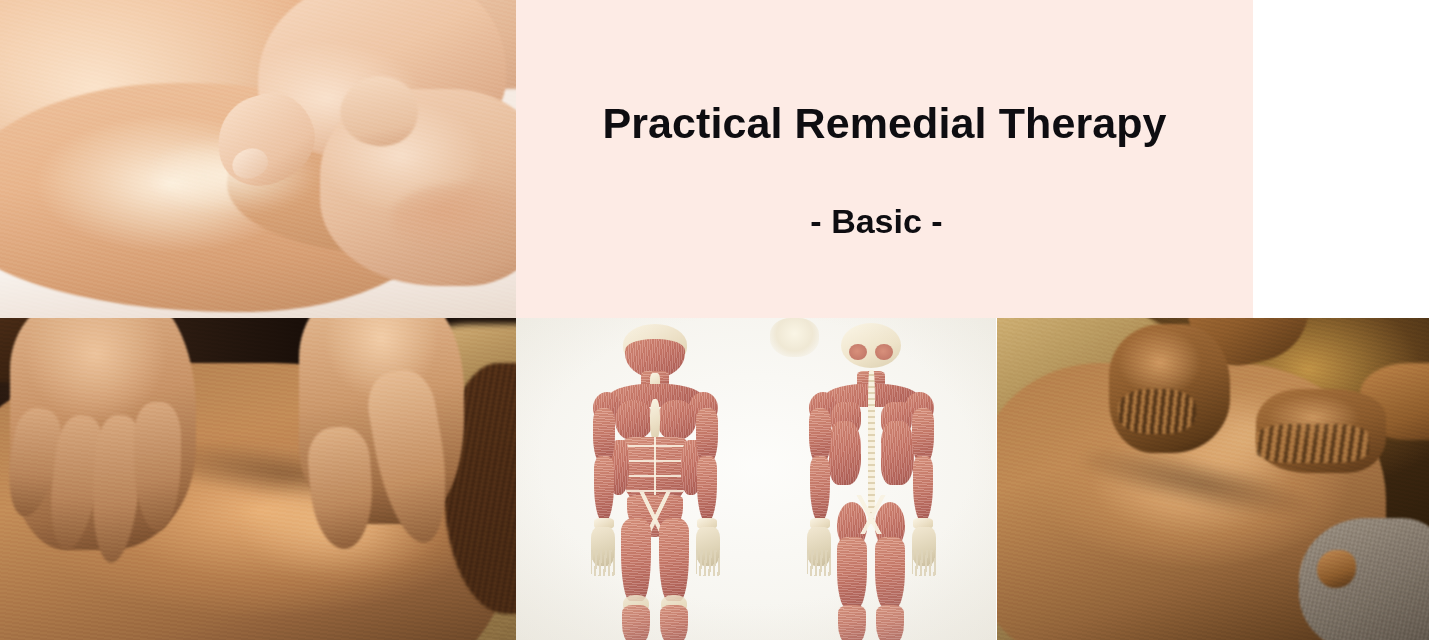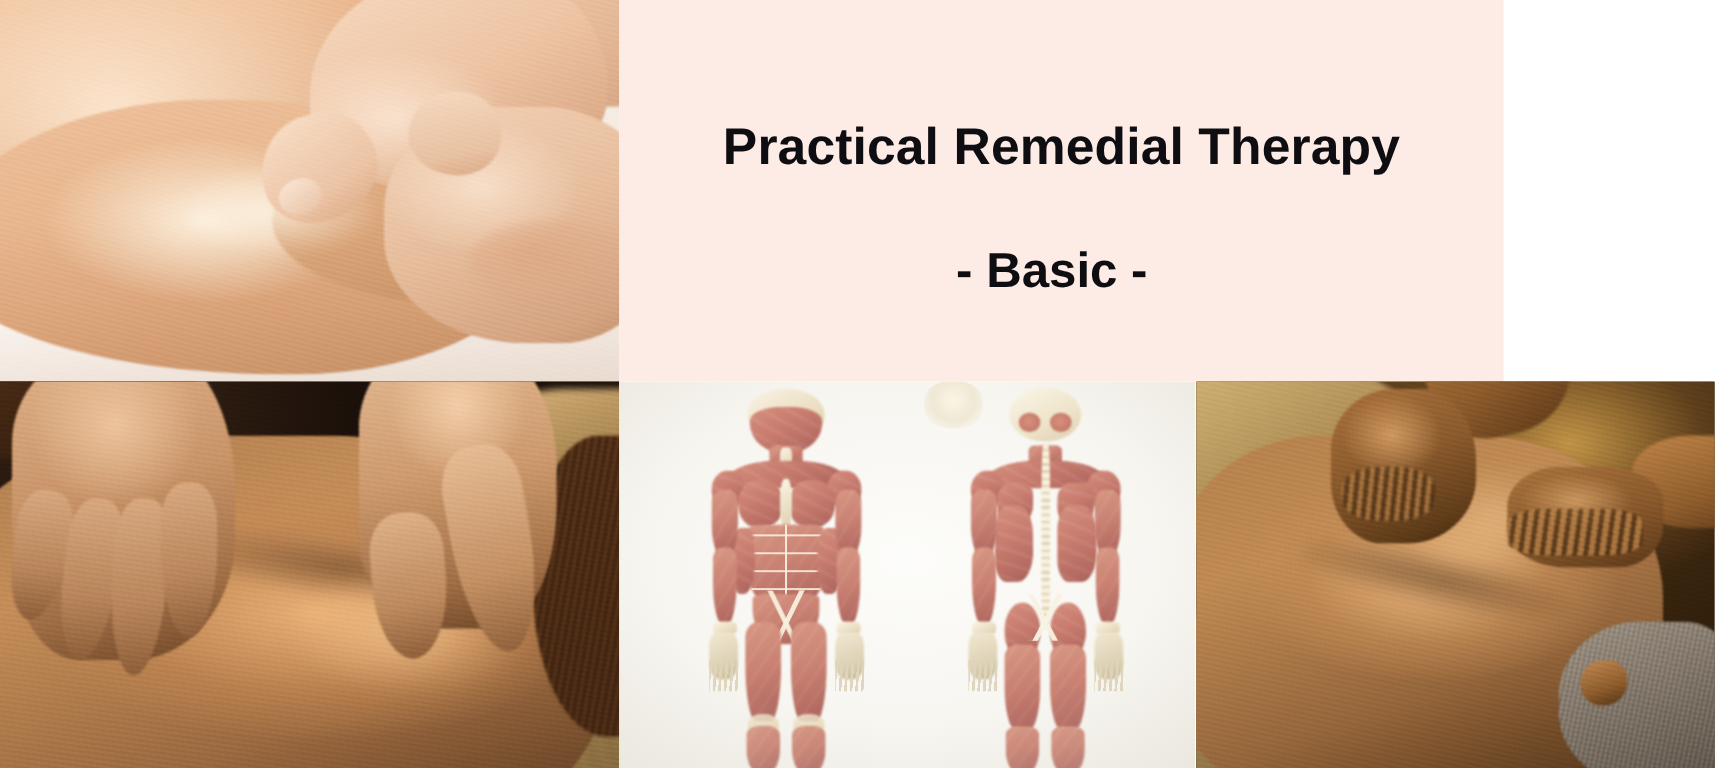--- a/index.html
+++ b/index.html
@@ -131,21 +131,21 @@
     text-align: center;
     font-size: 43px;
     font-weight: bold;
     color: #0e0d11;
     letter-spacing: .1px;
     white-space: nowrap;
   }
   #title-sub {
     position: absolute; left: 0; right: 0; top: 202px;
     text-align: center;
-    font-size: 41px;
+    font-size: 34px;
     font-weight: bold;
     color: #0e0d11;
     white-space: nowrap;
     padding-right: 16px;
   }
 
   
   #photo-back-dark {
     left: 0; top: 318px; width: 516px; height: 322px;
     background: #2a1a10;

